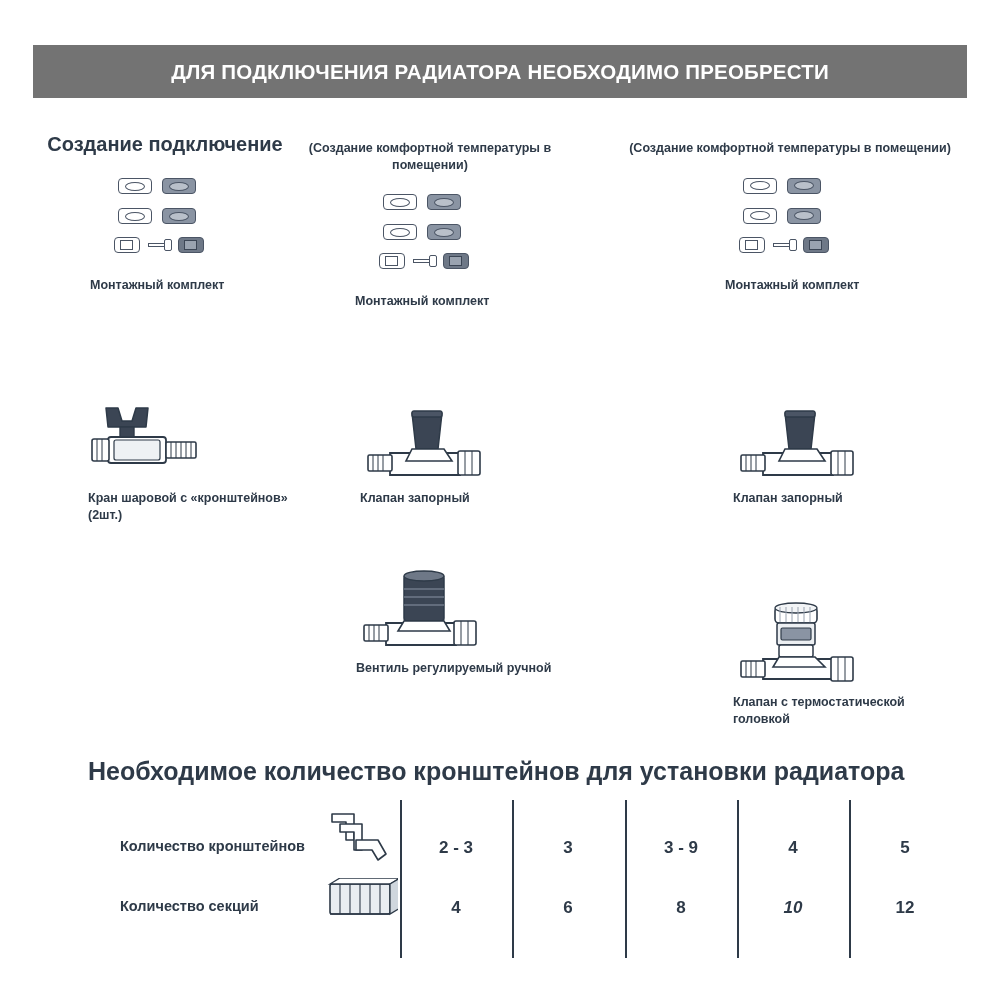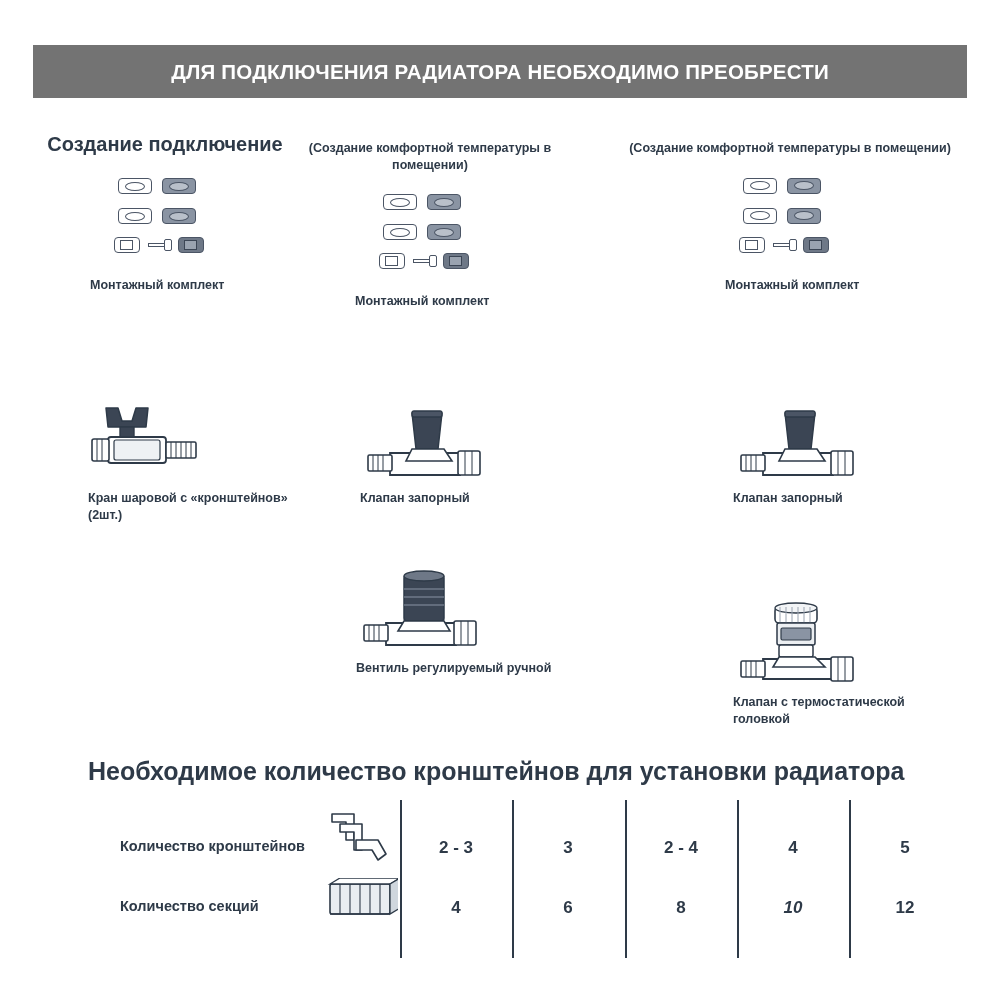--- a/index.html
+++ b/index.html
@@ -455,21 +455,21 @@
   <div class="vline" style="left:761px;"></div>
 
   <div class="row-label" style="top:38px;">Количество кронштейнов</div>
   <svg style="position:absolute; left:238px; top:10px;" width="68" height="58" viewBox="0 0 68 58">
     <path d="M6 4 L28 4 L28 30 L20 30 L20 12 L6 12 Z" fill="#ffffff" stroke="#2e3a48" stroke-width="1.6" stroke-linejoin="round"></path>
     <path d="M14 14 L36 14 L36 40 L28 40 L28 22 L14 22 Z" fill="#ffffff" stroke="#2e3a48" stroke-width="1.6" stroke-linejoin="round"></path>
     <path d="M30 30 L52 30 L60 44 L52 50 L46 40 L30 40 Z" fill="#ffffff" stroke="#2e3a48" stroke-width="1.6" stroke-linejoin="round"></path>
   </svg>
   <div class="cellval" style="left:318px; top:38px; width:100px;">2 - 3</div>
   <div class="cellval" style="left:430px; top:38px; width:100px;">3</div>
-  <div class="cellval" style="left:543px; top:38px; width:100px;">2 - 4</div>
+  <div class="cellval" style="left:543px; top:38px; width:100px;">3 - 9</div>
   <div class="cellval" style="left:655px; top:38px; width:100px;">4</div>
   <div class="cellval" style="left:767px; top:38px; width:100px;">5</div>
 
   <div class="row-label" style="top:98px;">Количество секций</div>
   <svg style="position:absolute; left:238px; top:78px;" width="72" height="46" viewBox="0 0 72 46">
     <rect x="4" y="6" width="60" height="30" rx="2" fill="#e9edf1" stroke="#2e3a48" stroke-width="1.6"></rect>
     <path d="M4 6 L14 0 L74 0 L64 6 Z" fill="#ffffff" stroke="#2e3a48" stroke-width="1.3"></path>
     <path d="M64 6 L74 0 L74 30 L64 36 Z" fill="#cfd6dd" stroke="#2e3a48" stroke-width="1.3"></path>
     <line x1="14" y1="6" x2="14" y2="36" stroke="#2e3a48" stroke-width="1.1"></line>
     <line x1="24" y1="6" x2="24" y2="36" stroke="#2e3a48" stroke-width="1.1"></line>

